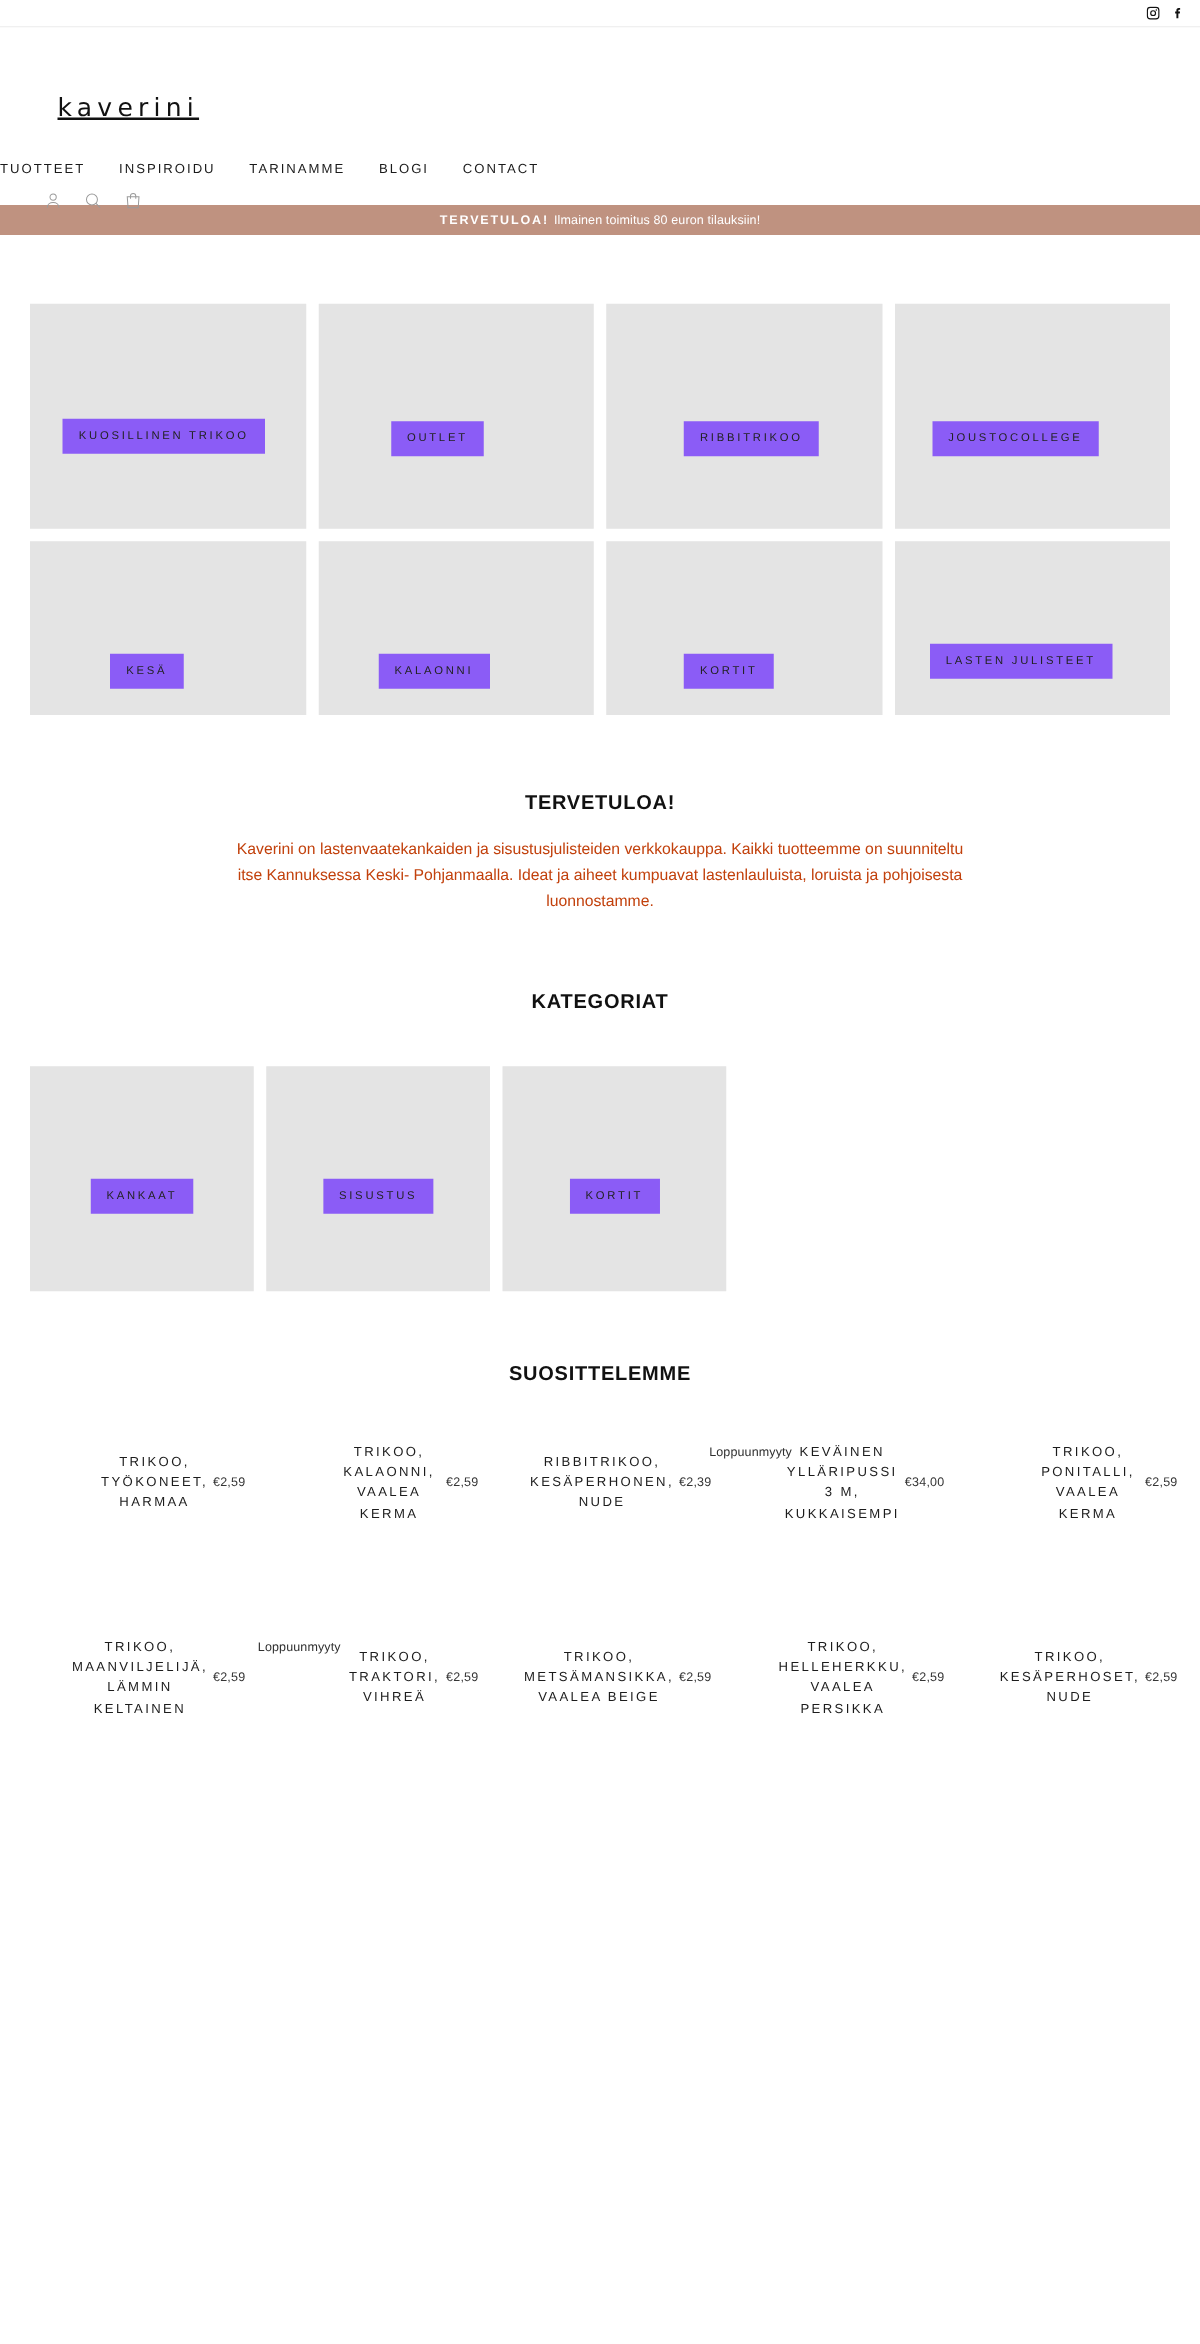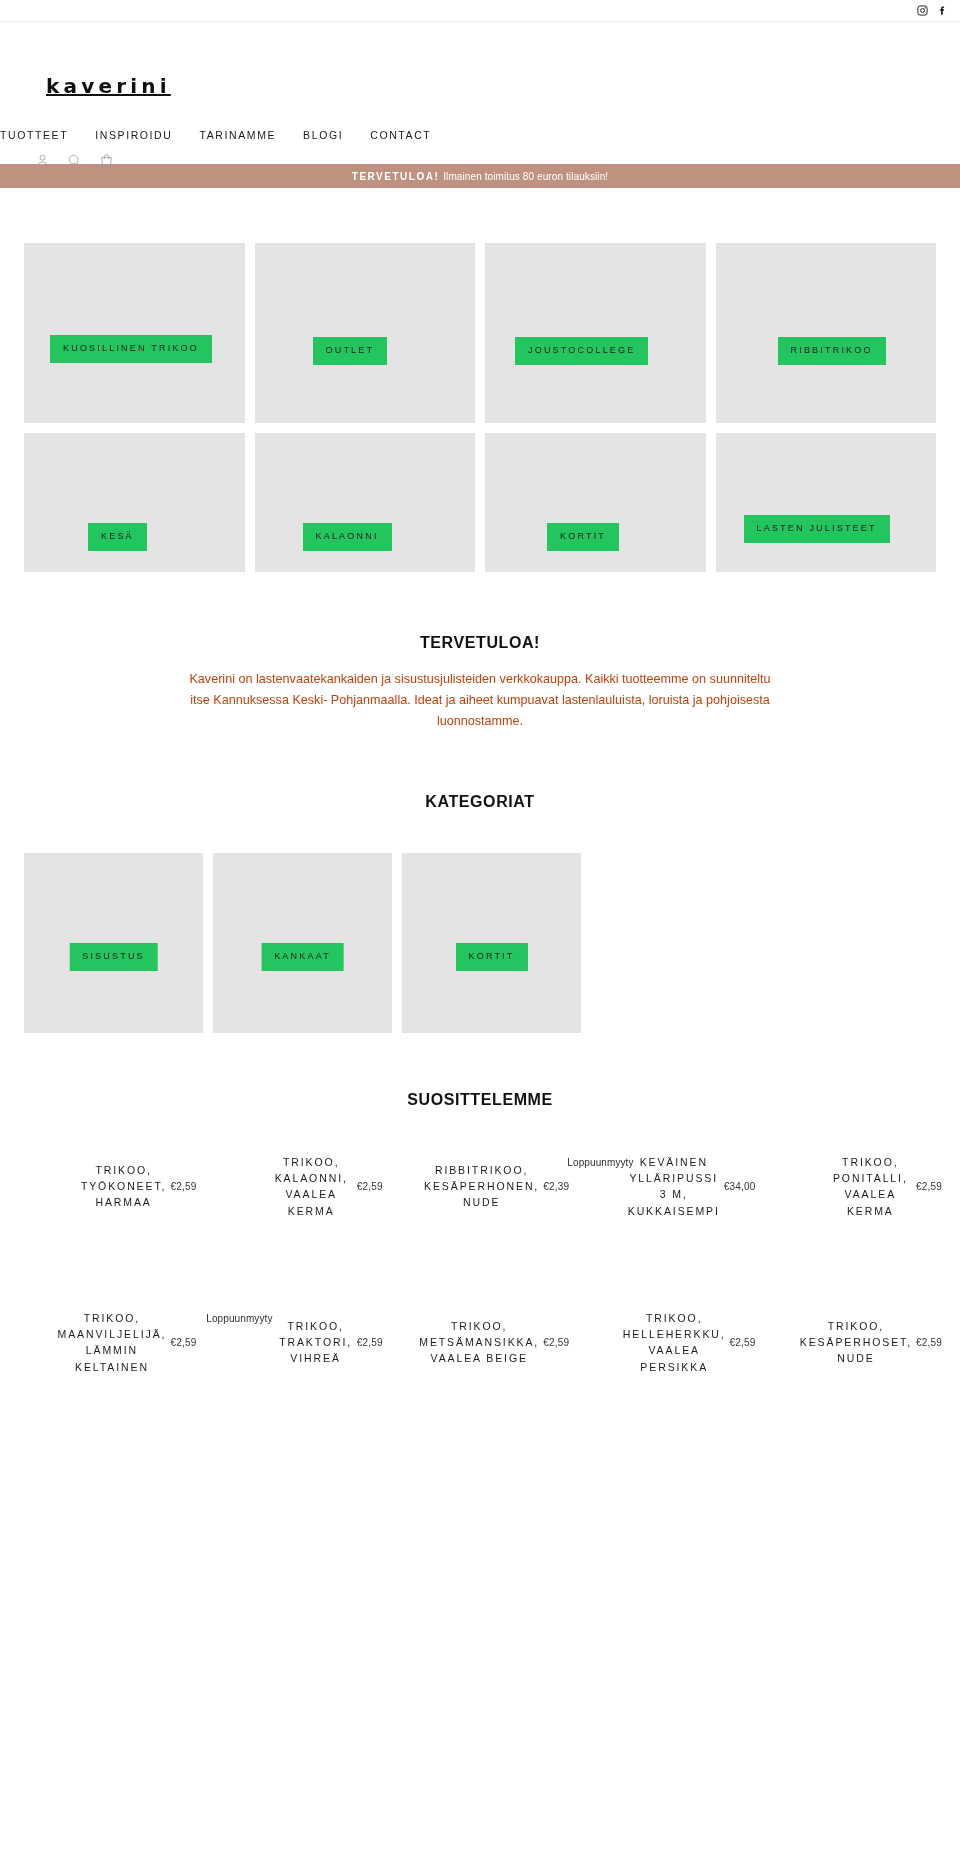--- a/index.html
+++ b/index.html
@@ -34,21 +34,21 @@
   .site-header {
     position: relative;
     height: 142px;
     background: #fff;
   }
   .logo {
     position: absolute;
     left: 46px;
     top: 54px;
     font-size: 20px;
-    font-weight: 700;
+    font-weight: 400;
     letter-spacing: 4.2px;
     color: #111;
     font-family: "DejaVu Sans", sans-serif;
     line-height: 1;
   }
   .main-nav {
     position: absolute;
     left: 0; right: 0;
     top: 107px;
     display: flex;
@@ -109,21 +109,21 @@
     flex: 1 1 0;
     height: 180px;
     background: #e4e4e4;
     display: flex;
     align-items: center;
     justify-content: center;
     cursor: pointer;
   }
   .tile-row.row-two .tile { height: 139px; }
   .tile-label {
-    background: #22c55e;
+    background: #8b5cf6;
     color: #222;
     font-size: 9px;
     letter-spacing: 2.2px;
     text-align: center;
     padding: 7px 13px;
     line-height: 1.5;
     max-width: 82%;
     font-weight: 400;
   }
   .tile.r1c1 .tile-label { position: absolute; left: 26px; top: 92px; }
@@ -291,25 +291,25 @@
 </div>
 
 <section class="tiles-section">
   <div class="tile-row row-one">
     <div class="tile r1c1">
       <span class="tile-label">KUOSILLINEN TRIKOO</span>
     </div>
     <div class="tile r1c2">
       <span class="tile-label">OUTLET</span>
     </div>
+    <div class="tile r1c3">
+      <span class="tile-label">RIBBITRIKOO</span>
+    </div>
     <div class="tile r1c4">
       <span class="tile-label">JOUSTOCOLLEGE</span>
-    </div>
-    <div class="tile r1c3">
-      <span class="tile-label">RIBBITRIKOO</span>
     </div>
   </div>
 
   <div class="tile-row row-two">
     <div class="tile r2c1">
       <span class="tile-label">KESÄ</span>
     </div>
     <div class="tile r2c2">
       <span class="tile-label">KALAONNI</span>
     </div>
@@ -324,24 +324,24 @@
 
 <section class="welcome">
   <h2>TERVETULOA!</h2>
   <p>Kaverini on lastenvaatekankaiden ja sisustusjulisteiden verkkokauppa. Kaikki tuotteemme on suunniteltu itse Kannuksessa Keski- Pohjanmaalla. Ideat ja aiheet kumpuavat lastenlauluista, loruista ja pohjoisesta luonnostamme.</p>
 </section>
 
 <section class="kategoriat">
   <h2 class="section-heading">KATEGORIAT</h2>
   <div class="cat-row">
     <div class="cat-tile">
+      <span class="tile-label">KANKAAT</span>
+    </div>
+    <div class="cat-tile">
       <span class="tile-label">SISUSTUS</span>
-    </div>
-    <div class="cat-tile">
-      <span class="tile-label">KANKAAT</span>
     </div>
     <div class="cat-tile">
       <span class="tile-label">KORTIT</span>
     </div>
   </div>
 </section>
 
 <section class="suosittelemme">
   <h2 class="section-heading">SUOSITTELEMME</h2>
 

